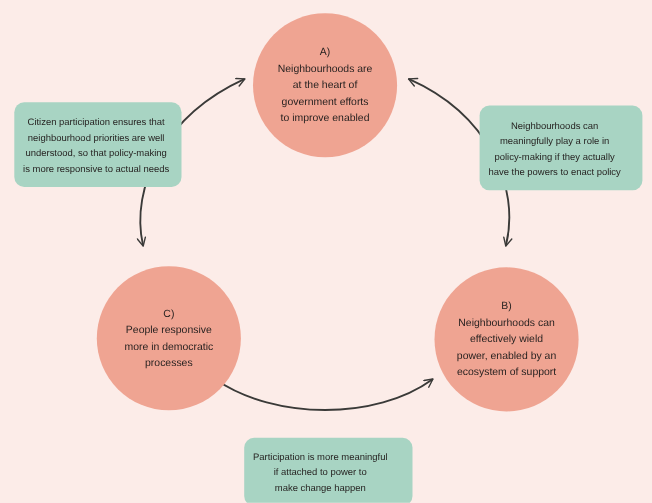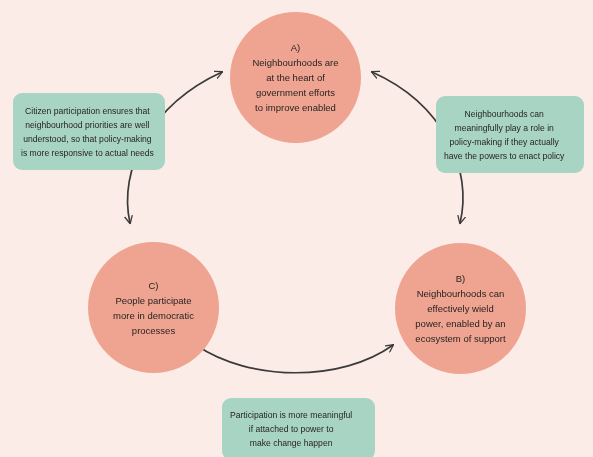--- a/index.html
+++ b/index.html
@@ -118,21 +118,21 @@
       <span class="node-text">Neighbourhoods can
 effectively wield
 power, enabled by an
 ecosystem of support</span>
     </div>
   </div>
 
   <div class="node-circle" id="circle-c">
     <div class="node-inner">
       <span class="node-label">C)</span>
-      <span class="node-text">People participate
+      <span class="node-text">People responsive
 more in democratic
 processes</span>
     </div>
   </div>
 
   <div class="note-box" id="note-left">
     <span class="note-text">Citizen participation ensures that
 neighbourhood priorities are well
 understood, so that policy-making
 is more responsive to actual needs</span>

